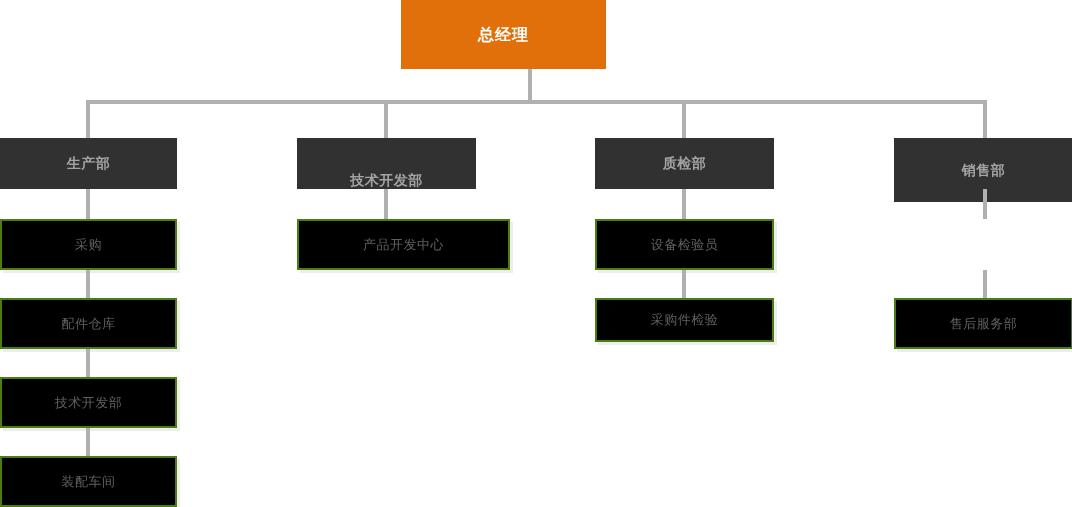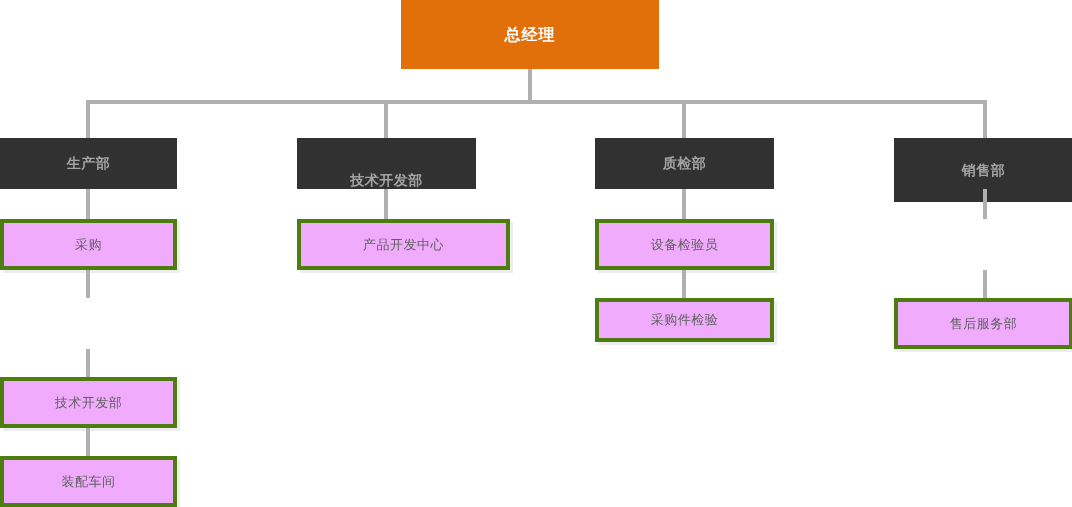--- a/index.html
+++ b/index.html
@@ -40,44 +40,44 @@
 
   .node-dept {
     background: #313131;
     color: #a3a3a3;
     font-size: 14px;
     font-weight: bold;
     letter-spacing: 0.5px;
   }
 
   .node-leaf {
-    background: #f0abfc;
+    background: #000000;
     color: #606060;
     font-size: 13px;
     font-weight: normal;
-    border: 4px solid #4d7c0f;
+    border: 2px solid #4d7c0f;
     box-shadow: 3px 3px 0 0 #ededed;
     letter-spacing: 0.5px;
     justify-content: center;
   }
 
   
   .conn {
     position: absolute;
     background: #b0b0b0;
   }
   .conn-v { width: 4px; }
   .conn-h { height: 4px; }
 </style>
 </head>
 <body>
 
 <div id="org-chart">
 
-  <div class="node node-root" style="left:401px; top:0px; width:258px; height:69px;">
+  <div class="node node-root" style="left:401px; top:0px; width:205px; height:69px;">
     <span>总经理</span>
   </div>
 
   <div class="conn conn-v" style="left:528px; top:69px; width:4px; height:33px;"></div>
 
   <div class="conn conn-h" style="left:86px; top:100px; width:901px; height:4px;"></div>
 
   <div class="conn conn-v" style="left:86px; top:100px; width:4px; height:38px;"></div>
   <div class="conn conn-v" style="left:384px; top:100px; width:4px; height:38px;"></div>
   <div class="conn conn-v" style="left:682px; top:100px; width:4px; height:38px;"></div>
@@ -86,20 +86,23 @@
   <div class="node node-dept" style="left:0px; top:138px; width:177px; height:51px;">
     <span>生产部</span>
   </div>
 
   <div class="conn conn-v" style="left:86px; top:189px; width:4px; height:30px;"></div>
   <div class="node node-leaf" style="left:0px; top:219px; width:177px; height:51px;">
     <span>采购</span>
   </div>
 
   <div class="conn conn-v" style="left:86px; top:270px; width:4px; height:28px;"></div>
+  <div class="node node-leaf" style="left:0px; top:298px; width:177px; height:51px;">
+    <span>配件仓库</span>
+  </div>
 
   <div class="conn conn-v" style="left:86px; top:349px; width:4px; height:28px;"></div>
   <div class="node node-leaf" style="left:0px; top:377px; width:177px; height:51px;">
     <span>技术开发部</span>
   </div>
 
   <div class="conn conn-v" style="left:86px; top:428px; width:4px; height:28px;"></div>
   <div class="node node-leaf" style="left:0px; top:456px; width:177px; height:51px;">
     <span>装配车间</span>
   </div>

